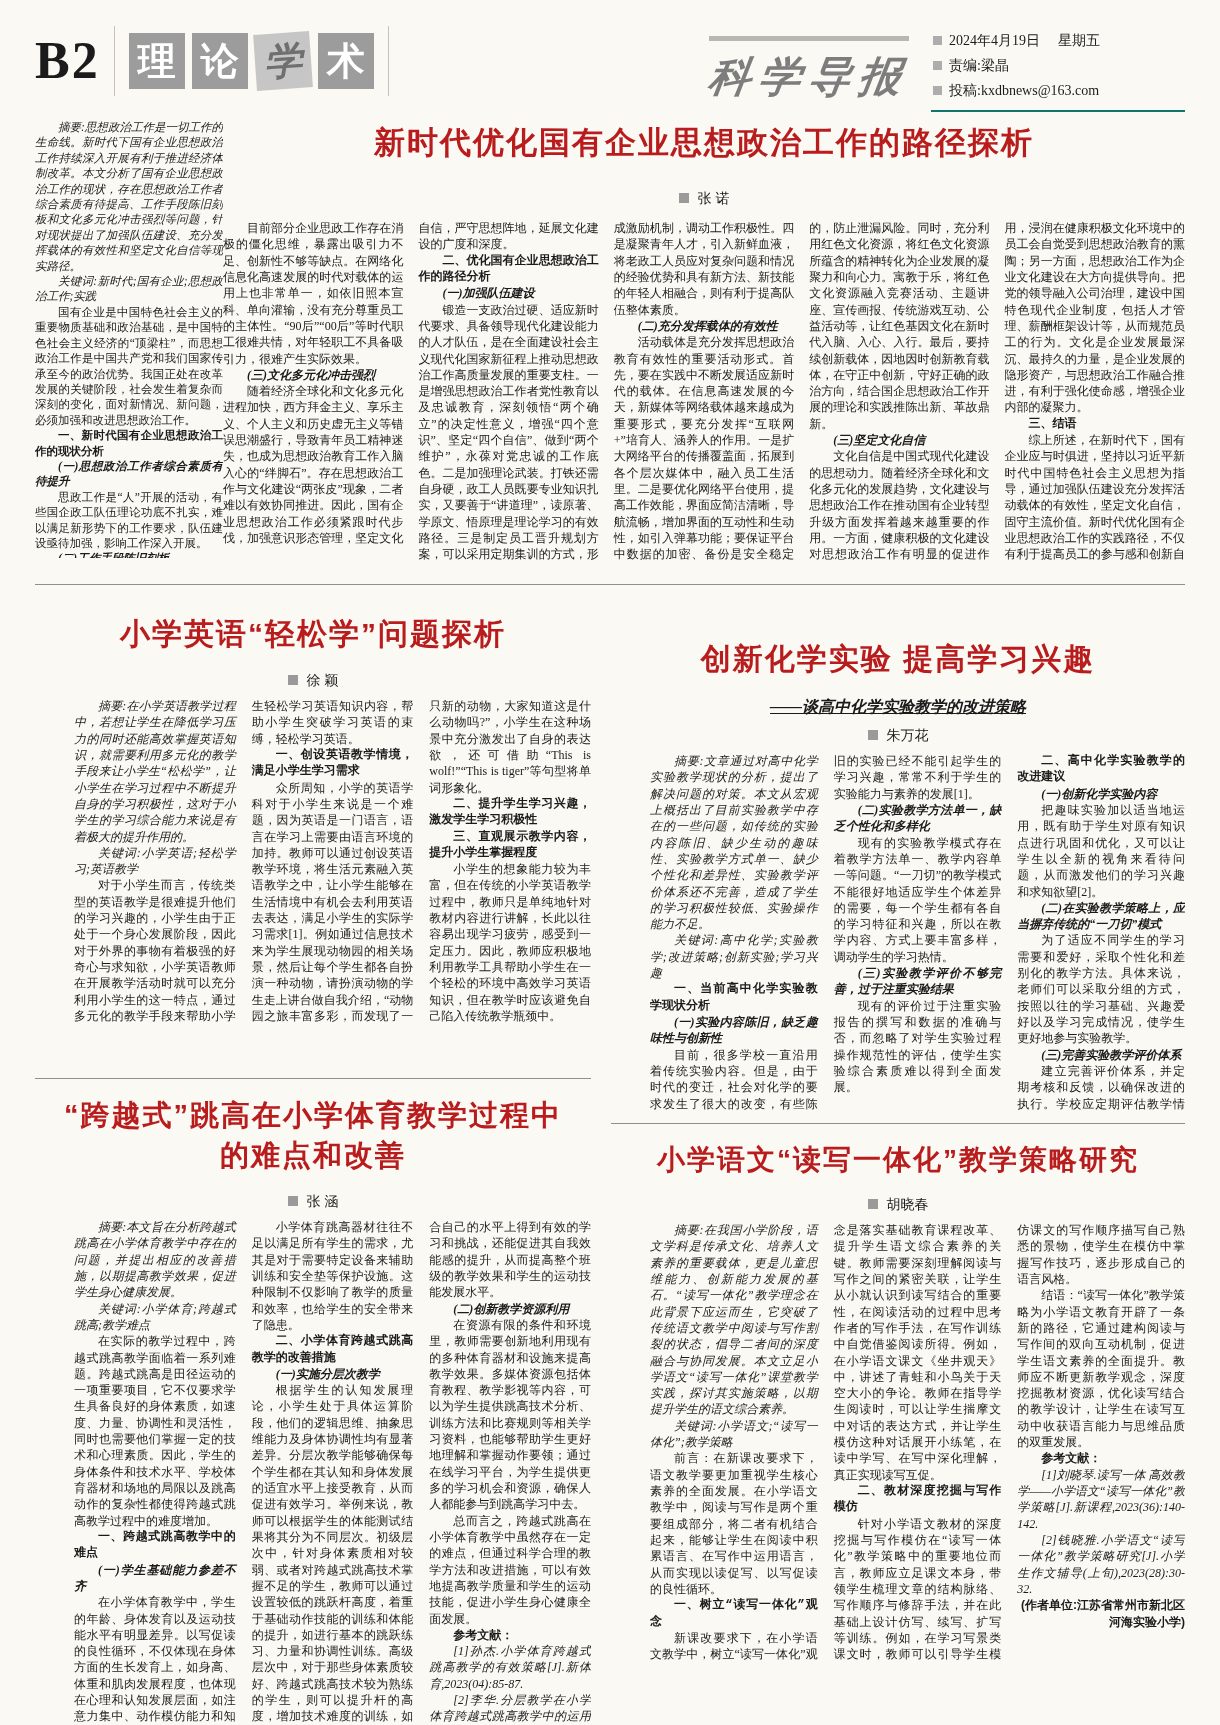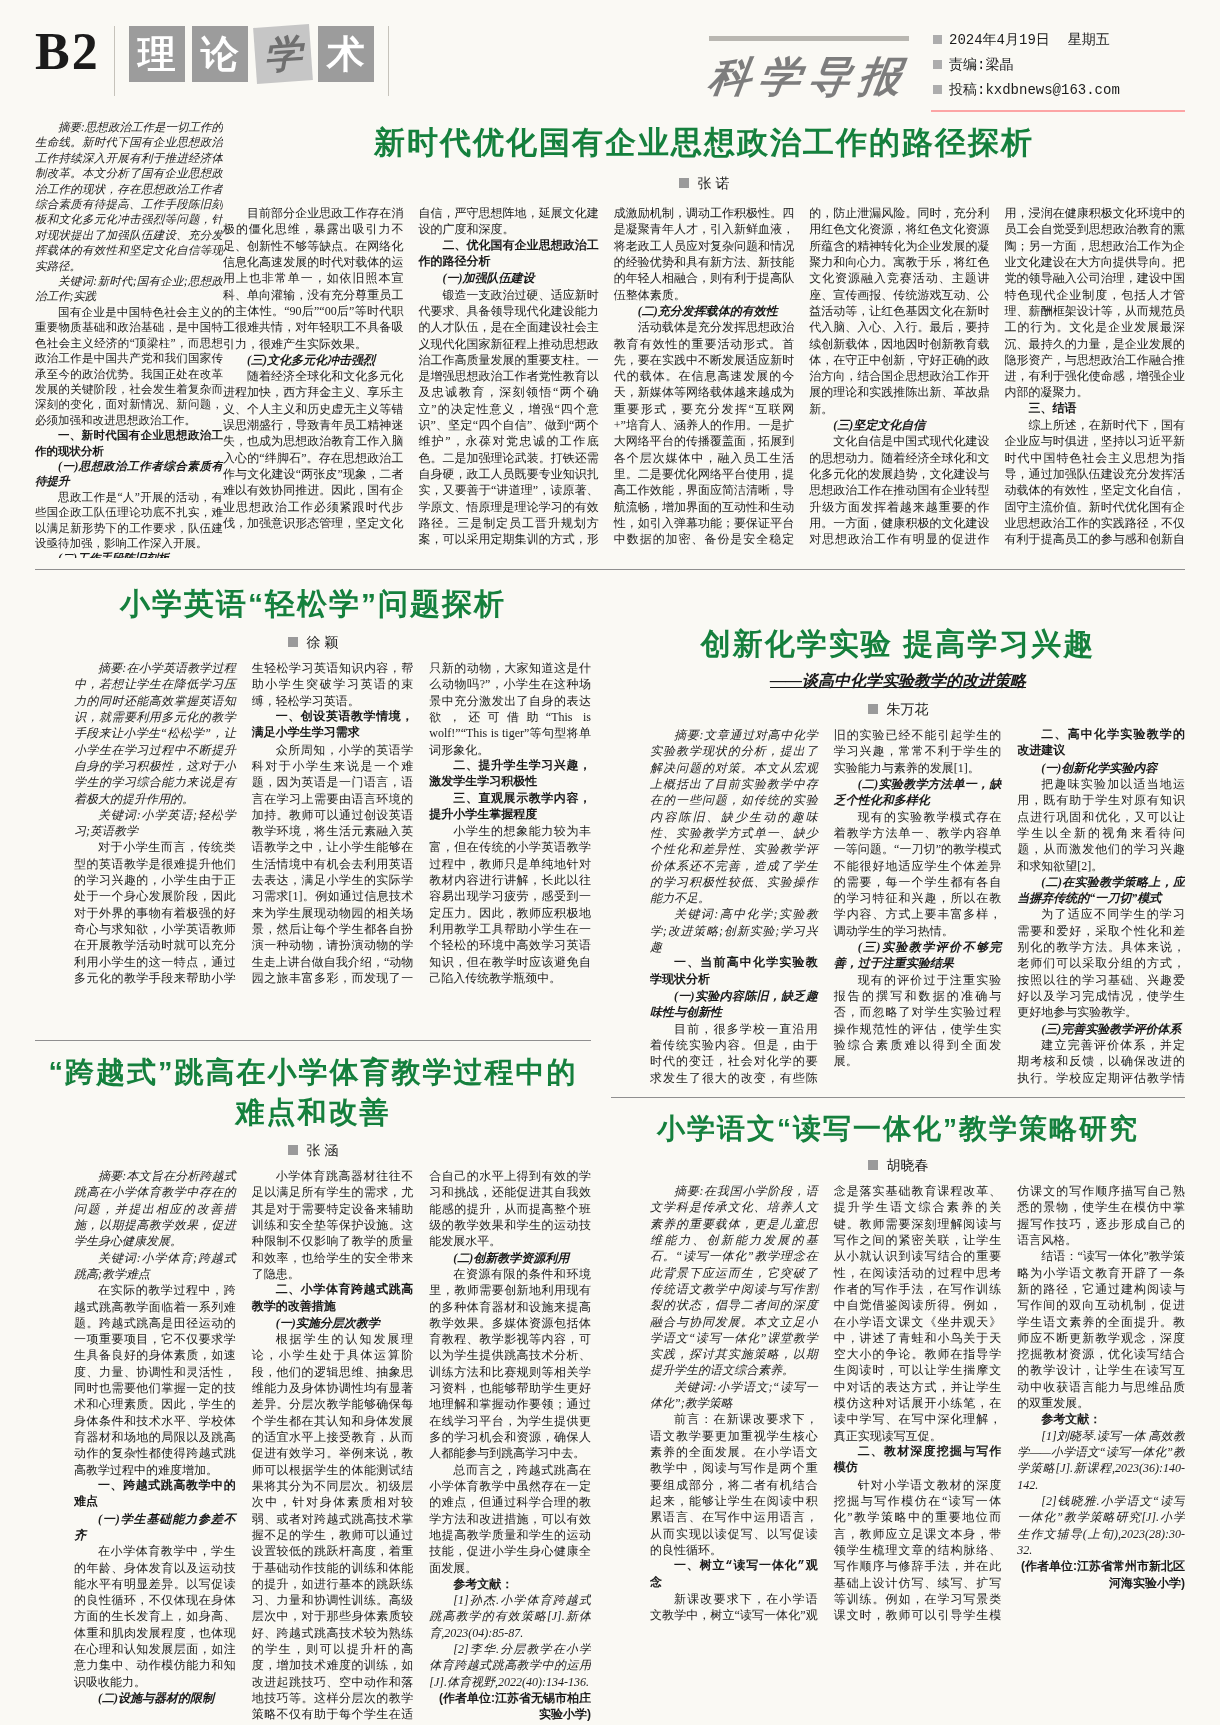--- a/index.html
+++ b/index.html
@@ -1,39 +1,39 @@
 <!DOCTYPE html>
 <html><head>
 <meta charset="utf-8">
 <style>
   html,body{margin:0;padding:0;background:#d8d6d0;}
   .page{width:1220px;height:1725px;margin:0 auto;background:#faf9f4;color:#1b1b1b;
         box-sizing:border-box;padding:26px 35px 0;overflow:hidden;position:relative;
         font-family:"Liberation Serif","DejaVu Serif",serif;}
   
   .mast{display:flex;justify-content:space-between;align-items:flex-start;height:84px;margin-bottom:10px;}
-  .mast-left{display:flex;}
+  .mast-left{display:flex;align-items:center;}
   .page-label{font-size:52px;font-weight:bold;font-family:"Liberation Serif",serif;letter-spacing:2px;line-height:1;}
   .vline{width:1px;height:70px;background:#c6c3bb;margin:0 14px;}
   .sec-blocks{display:flex;gap:7px;}
   .sec-block{width:56px;height:56px;background:#9c9c9c;color:#fff;display:flex;align-items:center;justify-content:center;
              font-size:38px;font-weight:bold;font-family:"Liberation Sans","DejaVu Sans",sans-serif;}
   .sec-block.script{background:#c6c6c6;color:#6f6f6f;font-family:"DejaVu Serif",serif;font-style:italic;transform:rotate(-4deg);}
   .mast-right{display:flex;align-items:flex-start;gap:22px;}
   .logo-wrap{padding-top:10px;}
   .logo-bar{height:5px;width:200px;background:#b9b7b1;margin-bottom:8px;}
   .logo{font-size:42px;color:#7d7d7d;font-style:italic;font-weight:bold;letter-spacing:8px;
         font-family:"DejaVu Serif",serif;transform:skewX(-8deg);}
-  .pub-info{font-family:Liberation Mono, monospace;font-size:14px;line-height:1.8;
-            border-bottom:2px solid #fca5a5;padding:2px 2px 6px;min-width:250px;}
+  .pub-info{font-family:Liberation Serif, serif;font-size:14px;line-height:1.8;
+            border-bottom:2px solid #0f766e;padding:2px 2px 6px;min-width:250px;}
   .isq{display:inline-block;width:9px;height:9px;background:#adadad;margin-right:7px;}
   .wd{margin-left:18px;}
   
-  .art-title{margin:2px;text-align:center;font-family:"Liberation Sans","DejaVu Sans",sans-serif;
-             font-weight:bold;letter-spacing:2px;color:#15803d;}
+  .art-title{margin:17px;text-align:center;font-family:"Liberation Sans","DejaVu Sans",sans-serif;
+             font-weight:bold;letter-spacing:2px;color:#b91c1c;}
   .art-sub{text-align:center;font-weight:bold;font-style:italic;margin-top:6px;text-decoration:underline;}
   .byline{text-align:center;font-family:"Liberation Sans","DejaVu Sans",sans-serif;font-size:14px;margin:9px 0 8px;}
   .bsq{display:inline-block;width:10px;height:10px;background:#9a9a9a;margin-right:9px;}
   .body{font-size:12px;line-height:1.36;text-align:justify;overflow:hidden;}
   .para{margin:0;text-indent:2em;}
   .t-h1{font-family:Liberation Mono, monospace;font-weight:bold;break-inside:avoid;}
   .t-h2{font-weight:bold;font-style:italic;break-inside:avoid;}
   .t-abs,.t-kw,.t-refi{font-style:italic;}
   .t-ref{font-weight:bold;font-family:"Liberation Sans","DejaVu Sans",sans-serif;}
   .t-unit{font-weight:bold;font-family:"Liberation Sans","DejaVu Sans",sans-serif;text-align:right;text-indent:0;}

